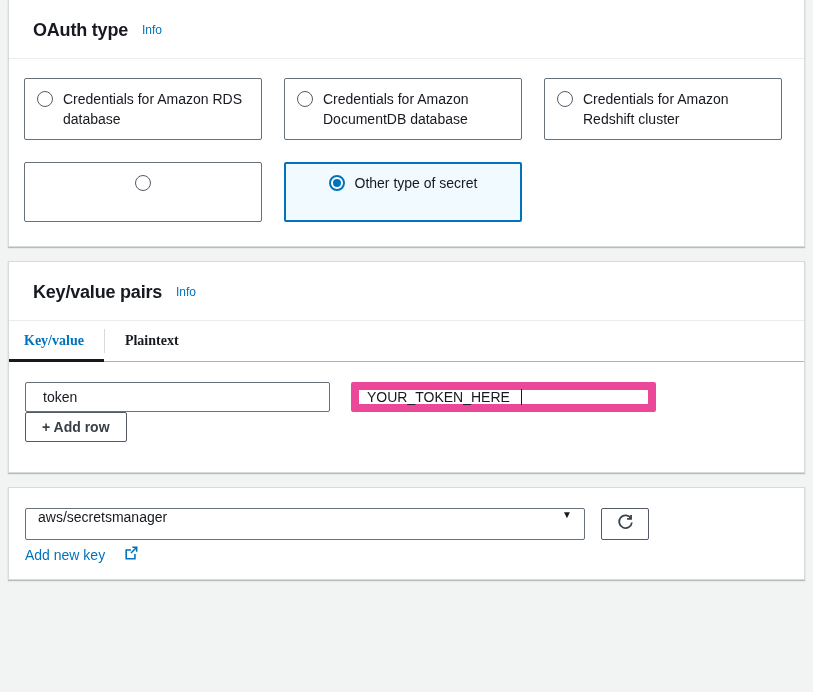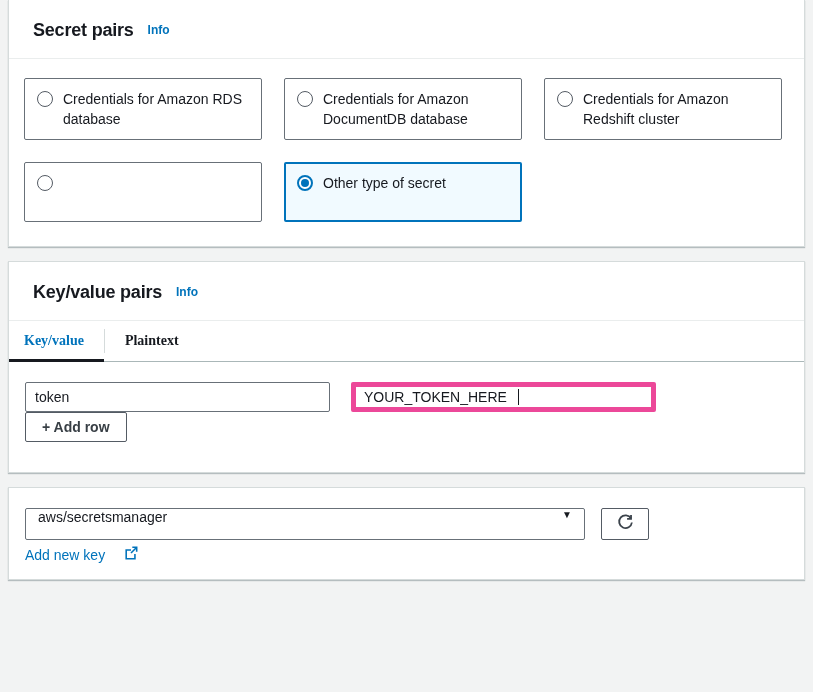--- a/index.html
+++ b/index.html
@@ -15,32 +15,32 @@
     margin-left: 8px; width: 797px;
     background: #ffffff;
     border: 1px solid #d5dbdb;
     box-shadow: 0 1px 1px rgba(0,28,36,0.25);
   }
   .card.first { border-top: none; }
   .card + .card { margin-top: 14px; }
 
   .card-header { padding: 20px 24px 17px; border-bottom: 1px solid #eaeded; }
   .section-title { display: inline; font-size: 18px; font-weight: 700; color: #16191f; letter-spacing: -0.2px; }
-  .info-link { color: #0073bb; font-size: 12px; font-weight: 700; margin-left: 10px; text-decoration: none; vertical-align: 2px; cursor: pointer; }
+  .info-link { color: #0073bb; font-size: 12px; font-weight: 400; margin-left: 10px; text-decoration: none; vertical-align: 2px; cursor: pointer; }
   .section-desc { font-size: 12.5px; color: #414750; margin-top: 6px; line-height: 17px; }
 
   
   .tiles { padding: 19px 15px 24px; }
   .tile-row { display: flex; gap: 22px; }
   .tile-row + .tile-row { margin-top: 22px; }
   .tile {
     width: 238px; min-height: 60px;
     border: 1px solid #687078; border-radius: 2px;
     padding: 10px 12px; display: flex; gap: 10px; align-items: flex-start;
-    background: #fff; cursor: pointer;
+    background: #fff; cursor: pointer; justify-content: center;
   }
   .tile.selected { border: 2px solid #0073bb; background: #f1faff; padding: 9px 11px; }
   .radio {
     width: 16px; height: 16px; flex-shrink: 0; margin-top: 2px;
     border: 1px solid #545b64; border-radius: 50%; background: #fff; position: relative;
   }
   .radio.checked { border: 2px solid #0073bb; }
   .radio.checked::after { content: ""; position: absolute; inset: 2px; border-radius: 50%; background: #0073bb; }
   .tile-label { font-size: 14px; line-height: 20px; color: #16191f; }
   .tile-desc { font-size: 12px; line-height: 16px; color: #545b64; margin-top: 2px; }
@@ -52,24 +52,24 @@
   .tab.active::after { content: ""; position: absolute; left: 0; right: 0; bottom: -1px; height: 3px; background: #16191f; }
   .tab.inactive { color: #16191f; padding: 12px 20px; }
   .tab-sep { width: 1px; background: #d5dbdb; margin: 8px 0; }
 
   
   .kv-content { padding: 20px 16px 30px; }
   .kv-row { display: flex; gap: 21px; }
   .text-input {
     width: 305px; height: 30px;
     border: 1px solid #687078; border-radius: 2px;
-    padding: 0 9px; display: flex; align-items: center;
+    padding: 0 17px; display: flex; align-items: center;
     font-size: 14px; background: #fff; cursor: text;
   }
-  .text-input.focused { border: 5px solid #ec4899; padding: 0 8px; gap: 10px; }
+  .text-input.focused { border: 8px solid #ec4899; padding: 0 8px; gap: 10px; }
   .caret { display: inline-block; width: 1px; height: 16px; background: #16191f; margin-left: 1px; }
   .btn {
     display: inline-flex; align-items: center; justify-content: center;
     padding: 5px 16px; height: 30px;
     border: 1px solid #545b64; border-radius: 2px;
     background: #fff; color: #383f45; font-weight: 700; font-size: 14px; cursor: pointer;
   }
 
   
   .enc-content { padding: 20px 16px 16px; }
@@ -87,21 +87,21 @@
     background: #fff; display: flex; align-items: center; justify-content: center; cursor: pointer;
   }
   .link-row { margin-top: 6px; }
   .ext-link { display: inline-flex; align-items: center; gap: 19px; color: #0073bb; font-size: 14px; text-decoration: none; cursor: pointer; }
 </style>
 </head>
 <body>
 
 <div class="card first">
   <div class="card-header">
-    <h2 class="section-title">Secret pairs</h2>
+    <h2 class="section-title">OAuth type</h2>
     <a class="info-link">Info</a>
   </div>
   <div class="tiles">
     <div class="tile-row">
       <div class="tile">
         <span class="radio"></span>
         <span class="tile-label">Credentials for Amazon RDS database</span>
       </div>
       <div class="tile">
         <span class="radio"></span>

